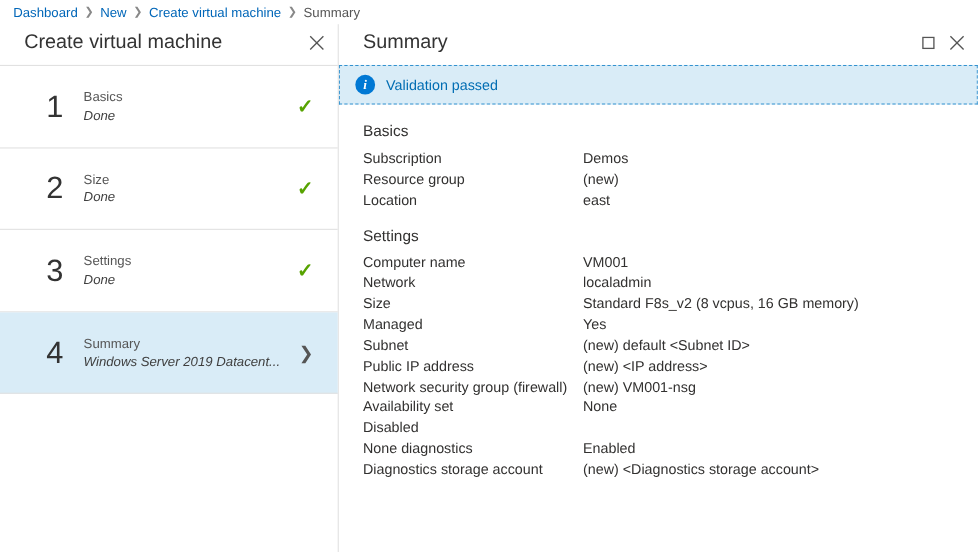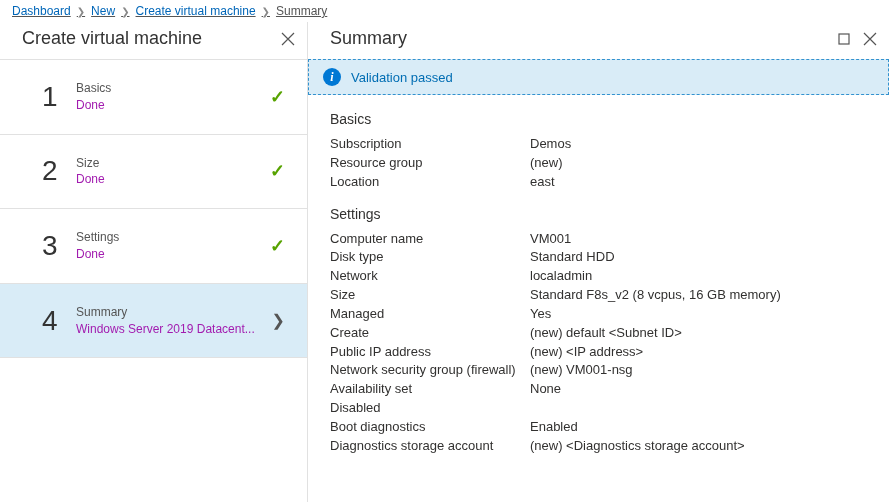--- a/index.html
+++ b/index.html
@@ -14,21 +14,20 @@
     }
     .breadcrumbs {
       display: flex;
       align-items: center;
       gap: 6px;
       padding: 4px 12px;
       font-size: 12px;
       color: #555;
       border-bottom: 0px solid #eee;
       height: 22px;
-      text-decoration: underline;
     }
     .breadcrumbs a {
       color: #0066b8;
       text-decoration: none;
       cursor: pointer;
     }
     .breadcrumbs .sep {
       color: #888;
       font-size: 10px;
     }
@@ -88,21 +87,22 @@
     }
     .step-text {
       flex: 1;
       font-size: 12px;
       line-height: 1.4;
     }
     .step-label {
       color: #555;
     }
     .step-status {
-      color: #a21caf;
+      color: #404040;
+      font-style: italic;
     }
     .step-check {
       color: #57a300;
       font-size: 18px;
       font-weight: bold;
     }
     .step-chevron {
       color: #555;
       font-size: 16px;
     }
@@ -260,56 +260,52 @@
           </div>
       </div>
 
       <div class="section-title" style="margin-top:14px;">Settings</div>
       <div>
         <div class="kv-row">
             <div class="kv-key">Computer name</div>
             <div class="kv-val">VM001</div>
           </div>
         <div class="kv-row">
-            <div class="kv-key">Disk type</div>
-            <div class="kv-val">Standard HDD</div>
-          </div>
-        <div class="kv-row">
             <div class="kv-key">Network</div>
             <div class="kv-val">localadmin</div>
           </div>
         <div class="kv-row">
             <div class="kv-key">Size</div>
             <div class="kv-val">Standard F8s_v2 (8 vcpus, 16 GB memory)</div>
           </div>
         <div class="kv-row">
             <div class="kv-key">Managed</div>
             <div class="kv-val">Yes</div>
           </div>
         <div class="kv-row">
-            <div class="kv-key">Create</div>
+            <div class="kv-key">Subnet</div>
             <div class="kv-val">(new) default &lt;Subnet ID&gt;</div>
           </div>
         <div class="kv-row">
             <div class="kv-key">Public IP address</div>
             <div class="kv-val">(new)  &lt;IP address&gt;</div>
           </div>
         <div class="kv-row">
             <div class="kv-key">Network security group (firewall)</div>
             <div class="kv-val">(new) VM001-nsg</div>
           </div>
         <div class="kv-row">
             <div class="kv-key">Availability set</div>
             <div class="kv-val">None</div>
           </div>
         <div class="kv-row">
             <div class="kv-val">Disabled</div>
           </div>
         <div class="kv-row">
-            <div class="kv-key">Boot diagnostics</div>
+            <div class="kv-key">None diagnostics</div>
             <div class="kv-val">Enabled</div>
           </div>
         <div class="kv-row">
             <div class="kv-key">Diagnostics storage account</div>
             <div class="kv-val">(new) &lt;Diagnostics storage account&gt;</div>
           </div>
       </div>
     </div>
   </div>
 </div>

